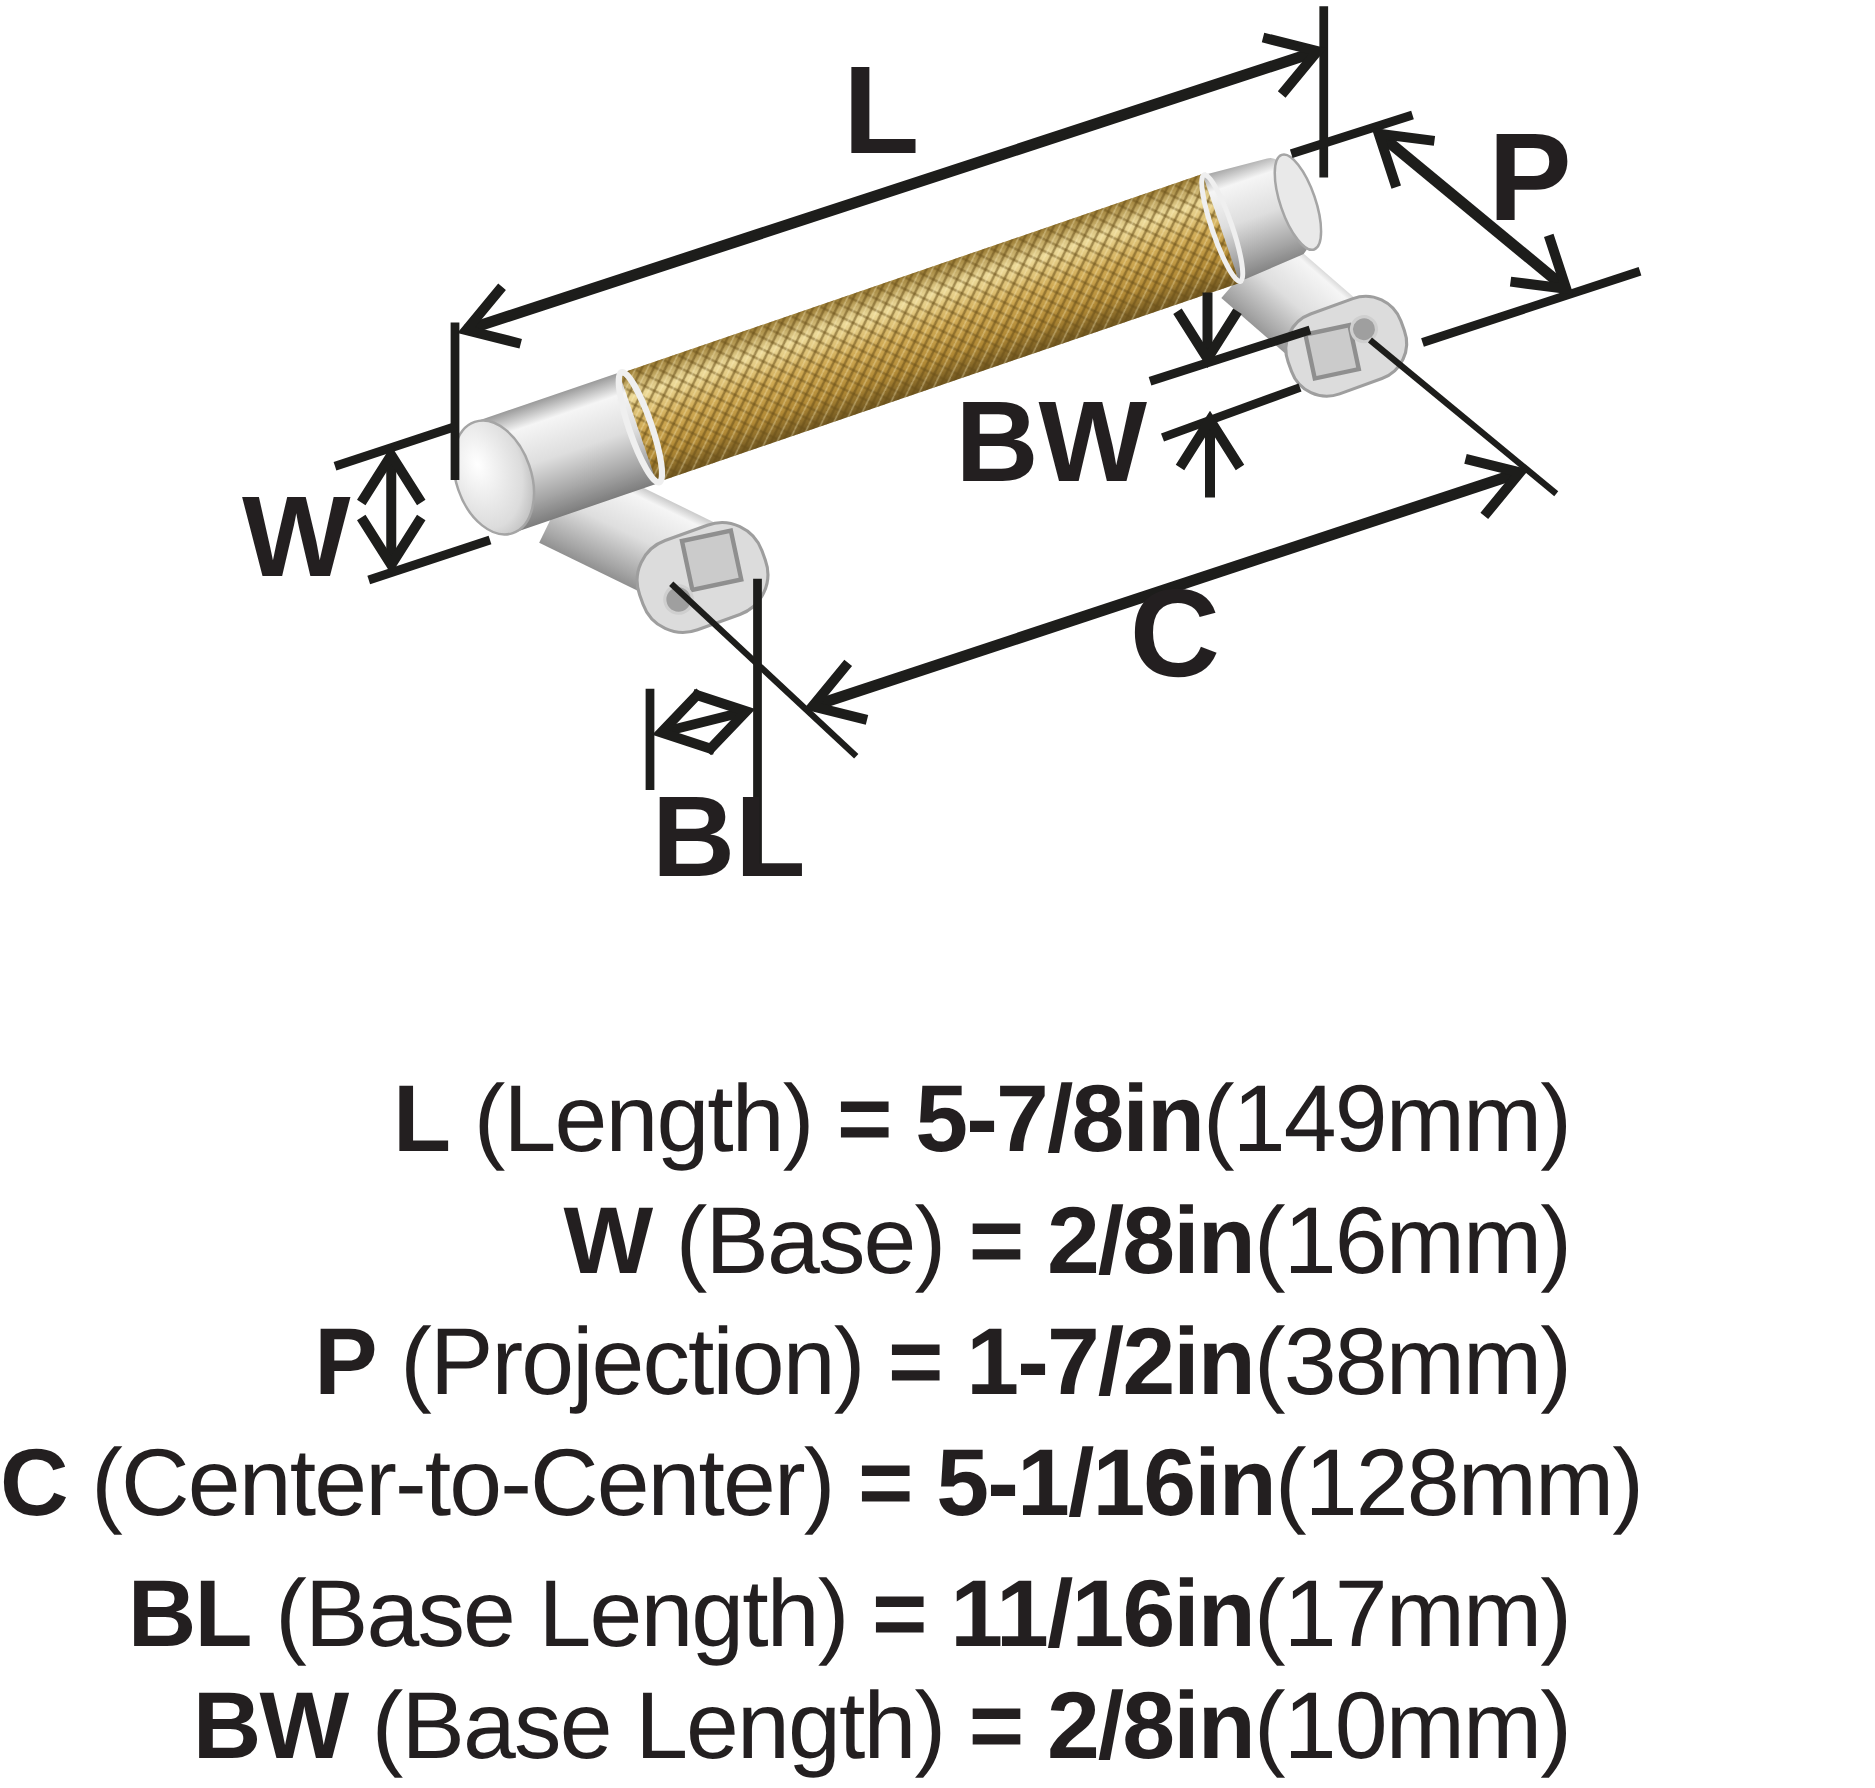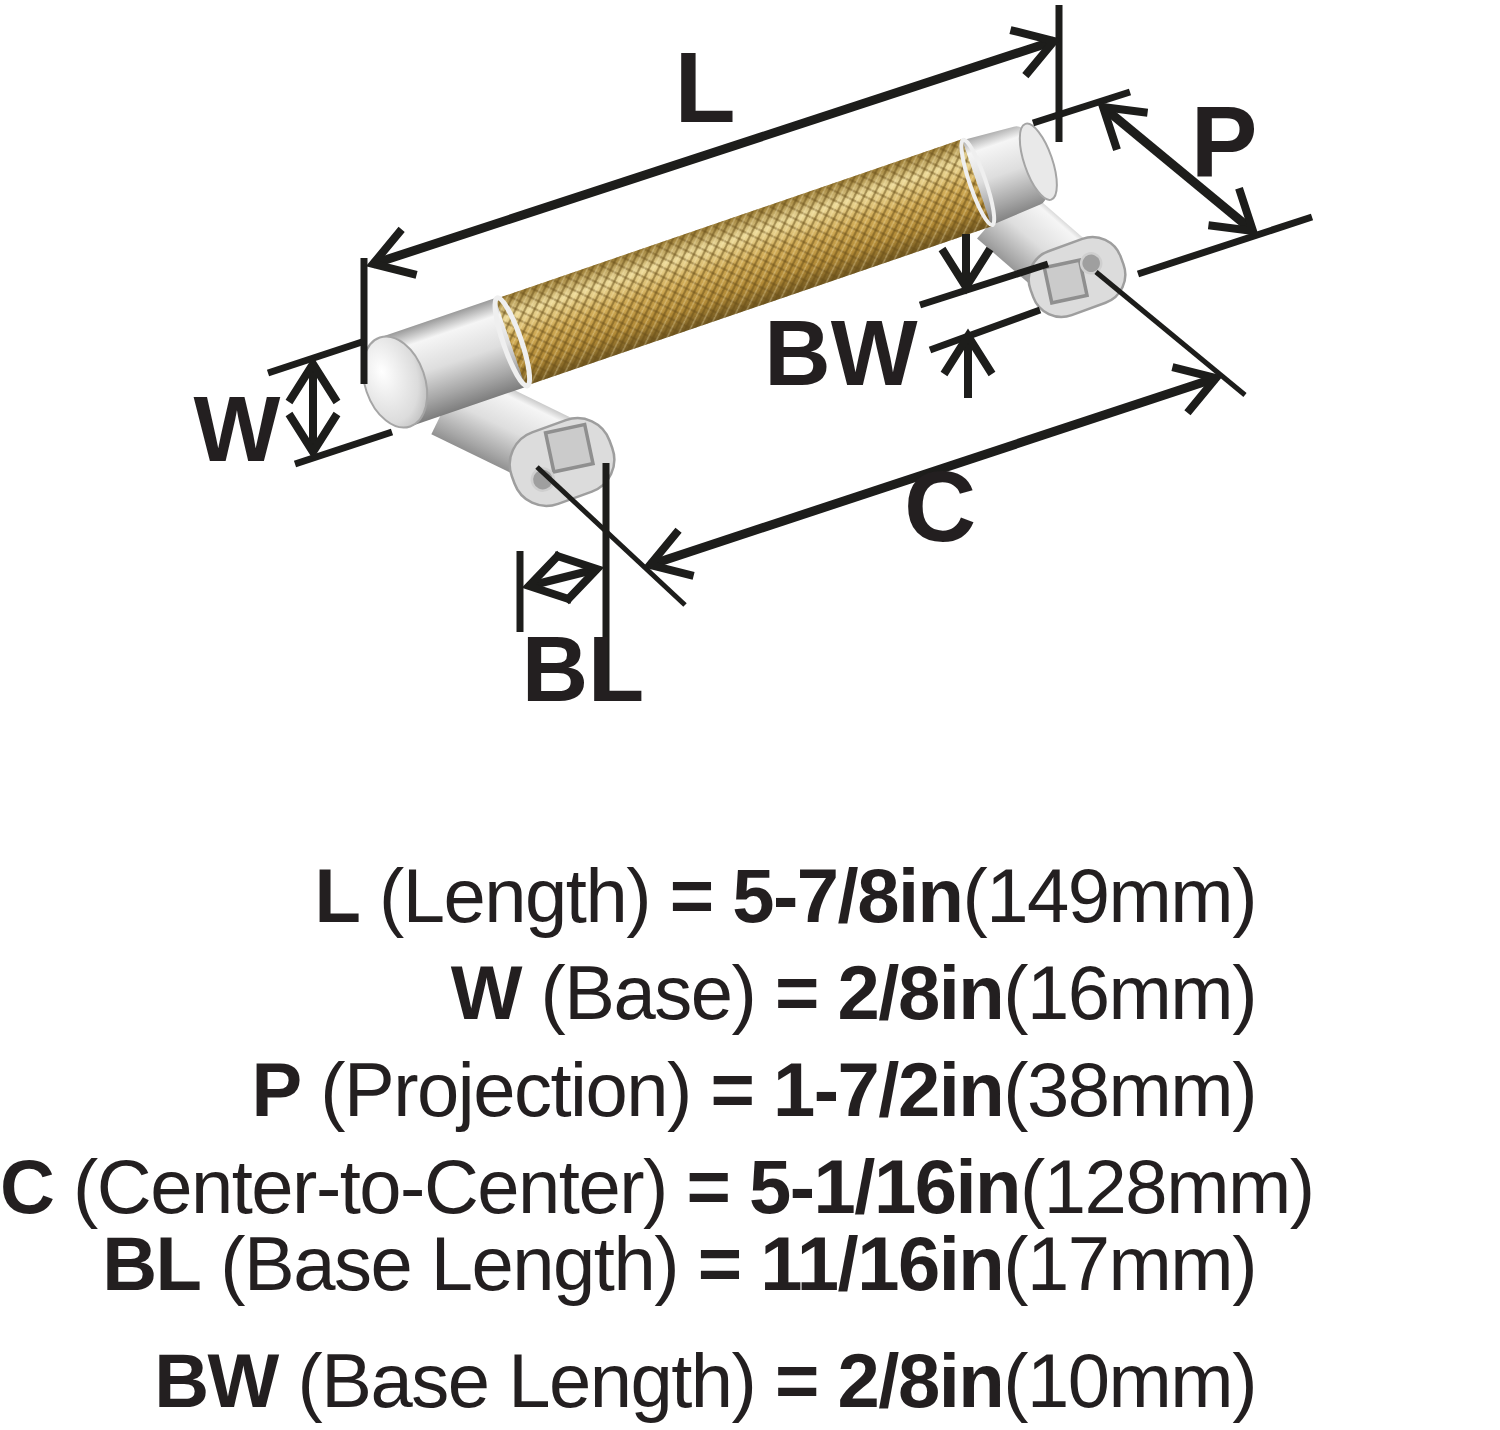--- a/index.html
+++ b/index.html
@@ -134,15 +134,15 @@
     <text class="dim-label" x="940" y="541" font-size="100" text-anchor="middle">C</text>
     <text class="dim-label" x="583" y="701" font-size="92" text-anchor="middle">BL</text>
   </g>
 </svg>
 
 <div class="spec-block">
   <div class="spec-line" style="top:0px"><span class="b">L</span><span> (Length) </span><span class="b">= </span><span class="b">5-7/8in</span><span>(149mm)</span></div>
   <div class="spec-line" style="top:97px"><span class="b">W</span><span> (Base) </span><span class="b">= </span><span class="b">2/8in</span><span>(16mm)</span></div>
   <div class="spec-line" style="top:194px"><span class="b">P</span><span> (Projection) </span><span class="b">= </span><span class="b">1-7/2in</span><span>(38mm)</span></div>
   <div class="spec-line" style="top:291px"><span class="b">C</span><span> (Center-to-Center) </span><span class="b">= </span><span class="b">5-1/16in</span><span>(128mm)</span></div>
-  <div class="spec-line" style="top:368px"><span class="b">BL</span><span> (Base Length) </span><span class="b">= </span><span class="b">11/16in</span><span>(17mm)</span></div>
+  <div class="spec-line" style="top:396px"><span class="b">BL</span><span> (Base Length) </span><span class="b">= </span><span class="b">11/16in</span><span>(17mm)</span></div>
   <div class="spec-line" style="top:485px"><span class="b">BW</span><span> (Base Length) </span><span class="b">= </span><span class="b">2/8in</span><span>(10mm)</span></div>
 </div>
 
 </body></html>

